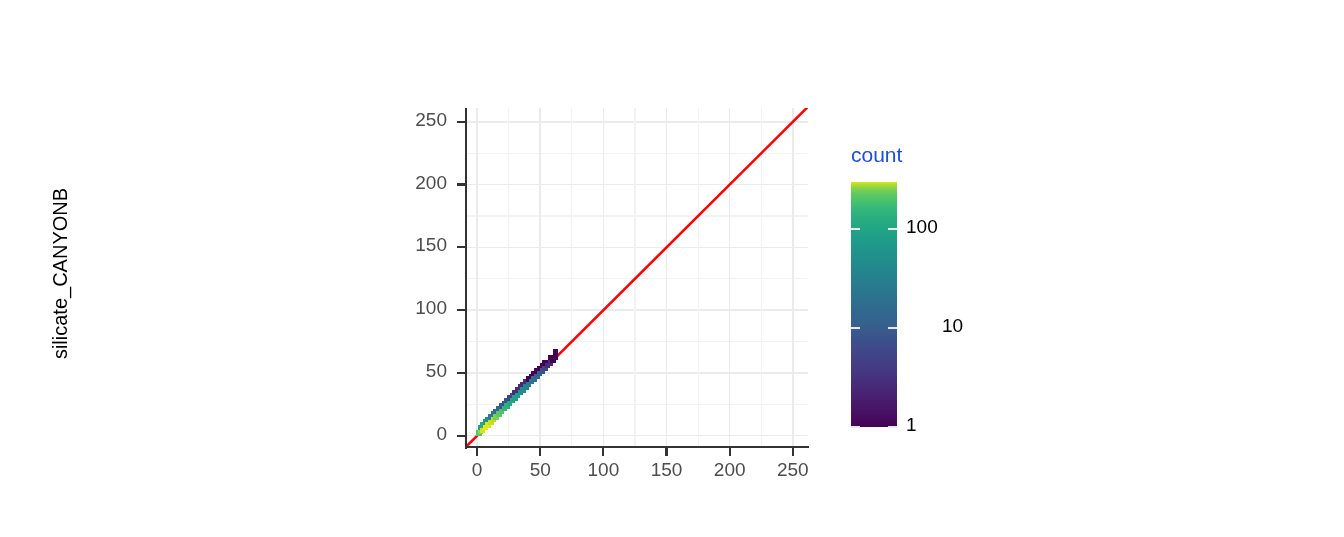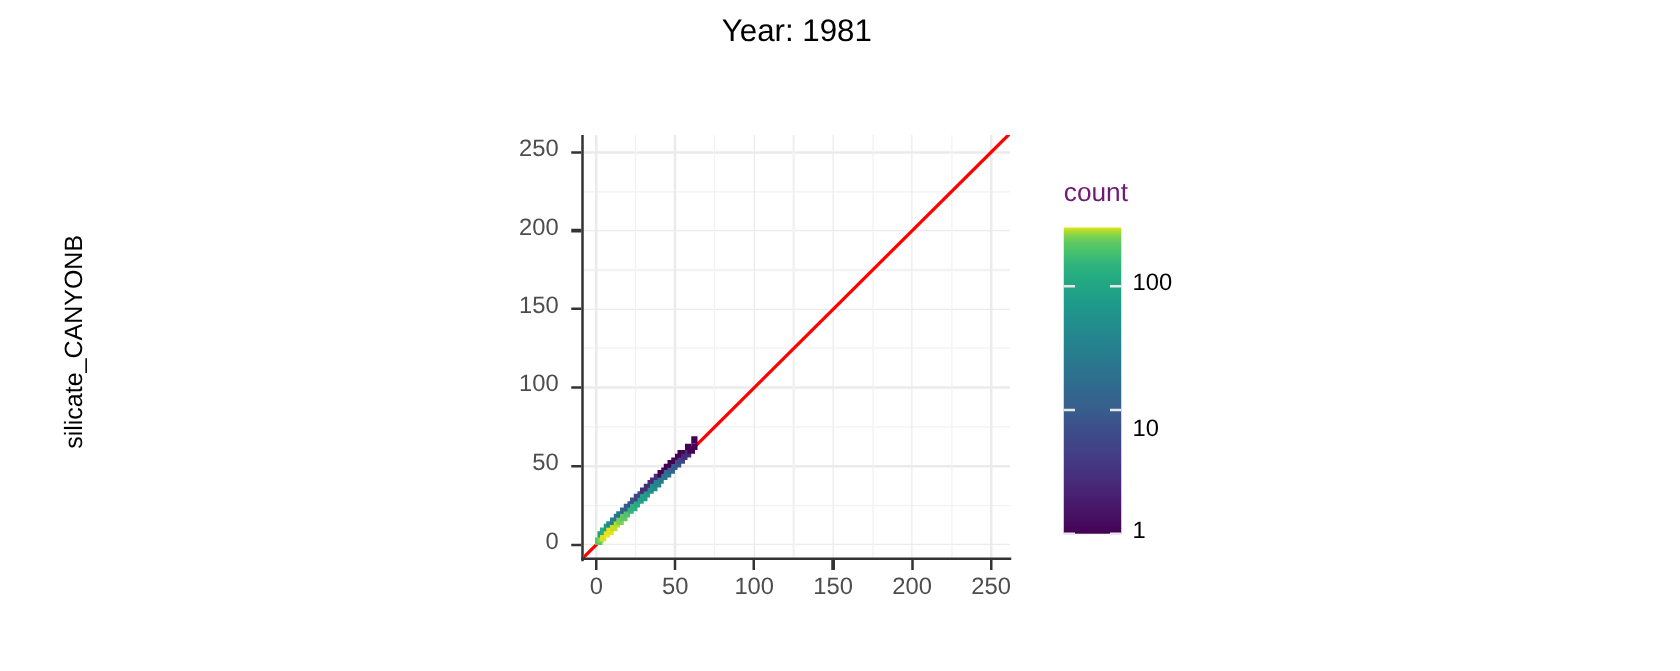--- a/index.html
+++ b/index.html
@@ -169,21 +169,21 @@
   #legend {
     position: absolute;
     left: 849px;
     top: 143px;
   }
   #legend-title {
     position: absolute;
     left: 2px;
     top: 0px;
     font-size: 21px;
-    color: #701a75;
+    color: #1d4ed8;
     white-space: nowrap;
   }
   #legend-bar {
     position: absolute;
     left: 2px;
     top: 39px;
     width: 46px;
     height: 245px;
     background: linear-gradient(to top,
       #440154 0%,
@@ -225,21 +225,20 @@
     font-size: 19px;
     color: #000000;
     white-space: nowrap;
   }
 </style>
 </head>
 <body>
 
 <div id="canvas">
 
-  <div id="plot-title">Year: 1981</div>
 
 
   <div id="panel">
     <div id="grid">
         <div class="gridline-major grid-h" style="top: 326.9px;"></div>
         <div class="gridline-major grid-h" style="top: 264.122px;"></div>
         <div class="gridline-major grid-h" style="top: 201.344px;"></div>
         <div class="gridline-major grid-h" style="top: 138.567px;"></div>
         <div class="gridline-major grid-h" style="top: 75.7889px;"></div>
         <div class="gridline-major grid-h" style="top: 13.0111px;"></div>
@@ -360,20 +359,20 @@
 
   <div id="legend">
     <div id="legend-title">count</div>
     <div id="legend-bar"></div>
     <div id="legend-marks">
         <div class="legend-tick legend-tick-left" style="top: 84.9897px;"></div>
         <div class="legend-tick legend-tick-right" style="top: 84.9897px;"></div>
         <div class="legend-label" style="top: 73.1897px;">100</div>
         <div class="legend-tick legend-tick-left" style="top: 183.895px;"></div>
         <div class="legend-tick legend-tick-right" style="top: 183.895px;"></div>
-        <div class="legend-label" style="top: 190px;">10</div>
+        <div class="legend-label" style="top: 172px; margin-left: 36px;">10</div>
         <div class="legend-tick legend-tick-left" style="top: 282.8px;"></div>
         <div class="legend-tick legend-tick-right" style="top: 282.8px;"></div>
         <div class="legend-label" style="top: 271px;">1</div>
       </div>
   </div>
 
 </div>
 
 </body></html>

